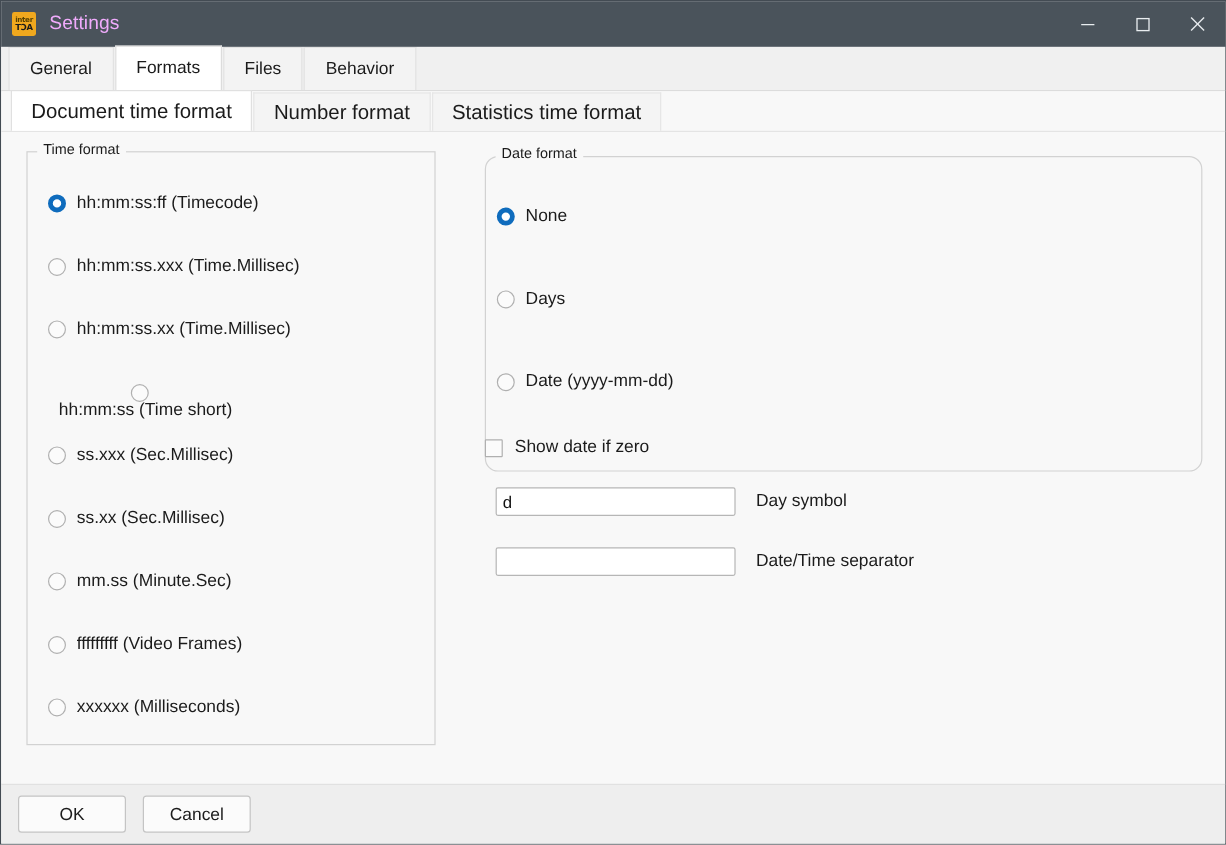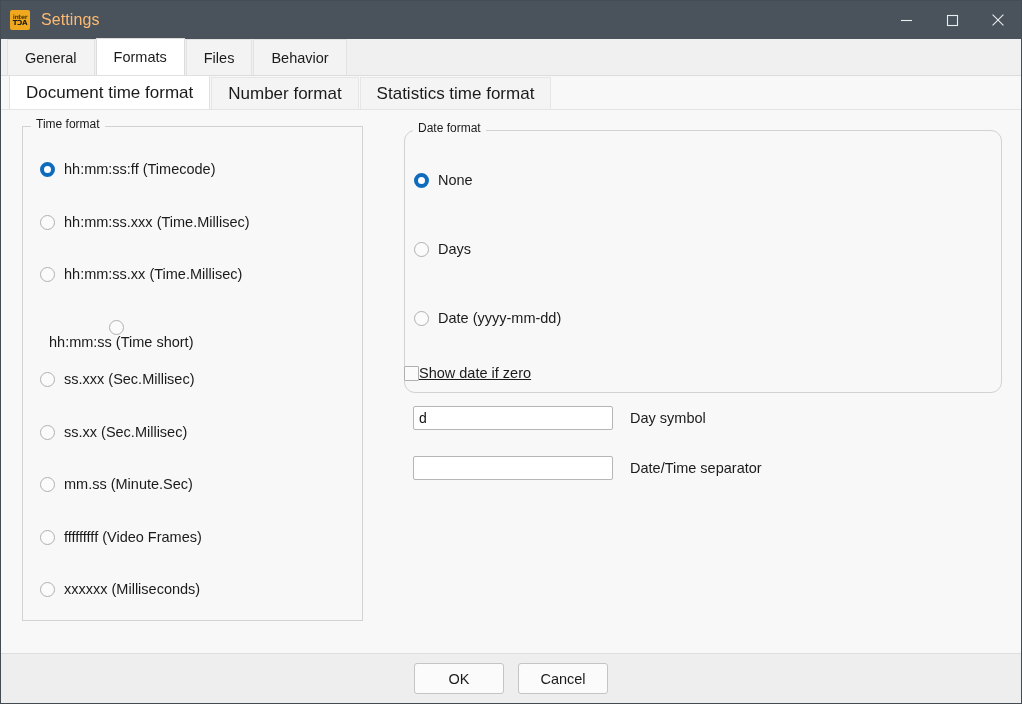--- a/index.html
+++ b/index.html
@@ -59,21 +59,21 @@
   }
   .app-icon .ln2 {
     font-size: 7px;
     font-weight: bold;
     color: #1a1a1a;
     letter-spacing: -0.3px;
     font-family: "DejaVu Sans", sans-serif;
     transform: scaleX(-1);
   }
   .title-text {
-    color: #fdba74;
+    color: #f0abfc;
     font-size: 16px;
     margin-left: 11px;
     letter-spacing: 0.1px;
     white-space: nowrap;
   }
   .win-controls {
     position: absolute;
     right: 0;
     top: 0;
     height: 38px;
@@ -231,25 +231,24 @@
   .check-mark {
     width: 15px;
     height: 15px;
     border: 1px solid #b0b0b0;
     background: #fbfbfb;
     box-sizing: border-box;
     border-radius: 1px;
     flex: 0 0 auto;
   }
   .checkbox-label {
-    margin-left: 0;
+    margin-left: 10px;
     font-size: 14.5px;
     color: #1b1b1b;
     line-height: 1;
-    text-decoration: underline;
   }
 
   .field-row {
     position: absolute;
     display: flex;
     align-items: center;
   }
   .text-input {
     width: 200px;
     height: 24px;
@@ -271,21 +270,21 @@
   }
 
   
   .footer {
     height: 50px;
     flex: 0 0 auto;
     background: #eeeeee;
     border-top: 1px solid #dedede;
     display: flex;
     align-items: center;
-    justify-content: center;
+    justify-content: flex-start;
     padding-right: 14px;
     box-sizing: border-box;
   }
   .dlg-btn {
     width: 90px;
     height: 31px;
     background: #fbfbfb;
     border: 1px solid #c4c4c4;
     border-radius: 3px;
     font-size: 14.5px;

